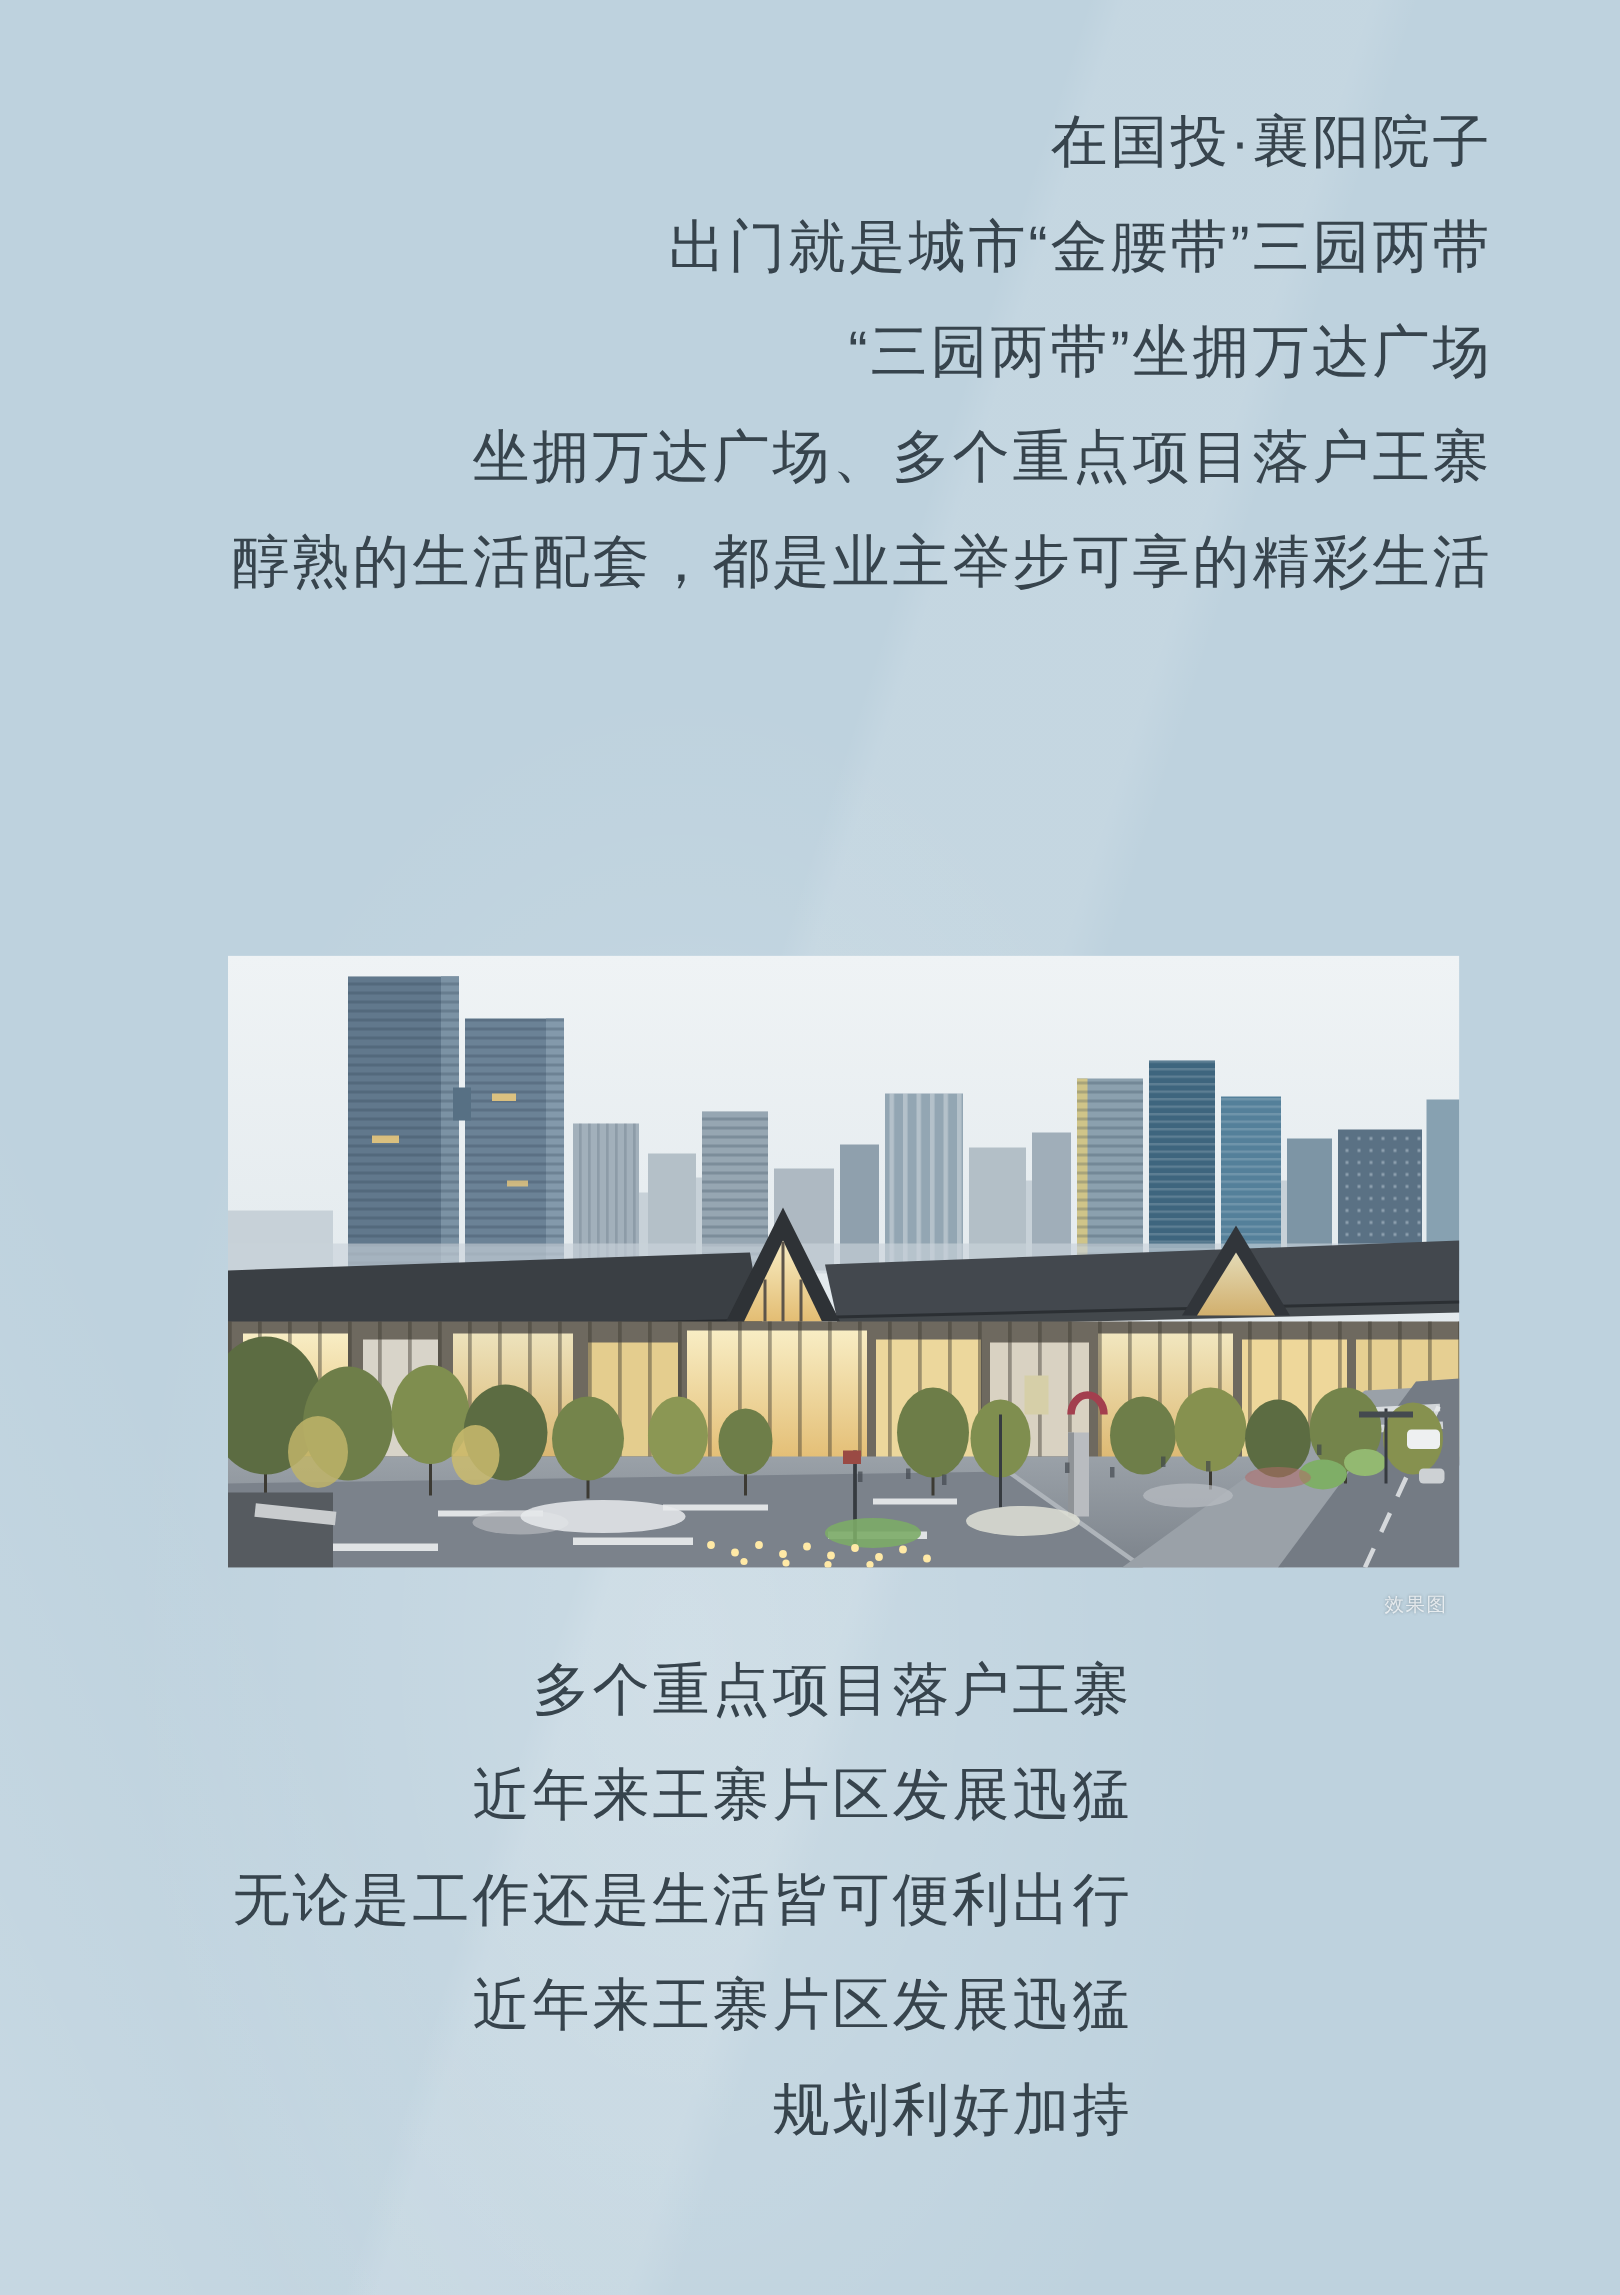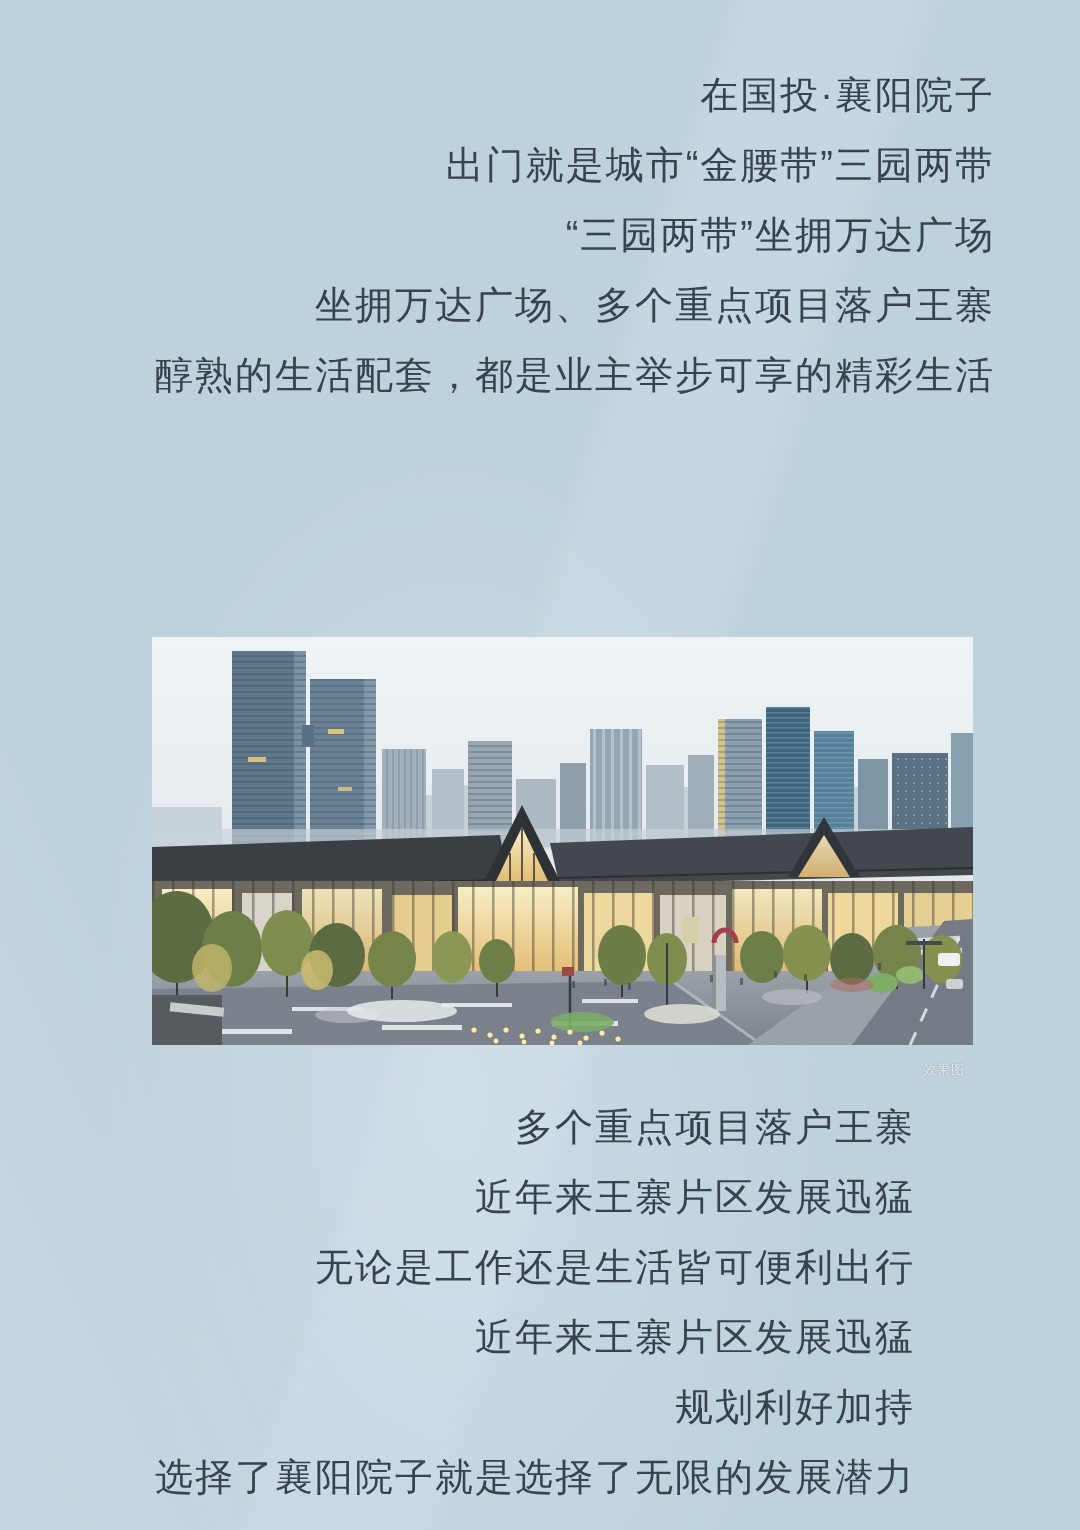--- a/index.html
+++ b/index.html
@@ -283,16 +283,15 @@
     </svg>
     <span class="watermark">效果图</span>
   </figure>
 
   <div class="text-block bottom">
     <div>多个重点项目落户王寨</div>
     <div>近年来王寨片区发展迅猛</div>
     <div>无论是工作还是生活皆可便利出行</div>
     <div>近年来王寨片区发展迅猛</div>
     <div>规划利好加持</div>
-    <div>选择了襄阳院子就是选择了无限的发展潜力</div>
   </div>
 
 </div>
 
 </body></html>

